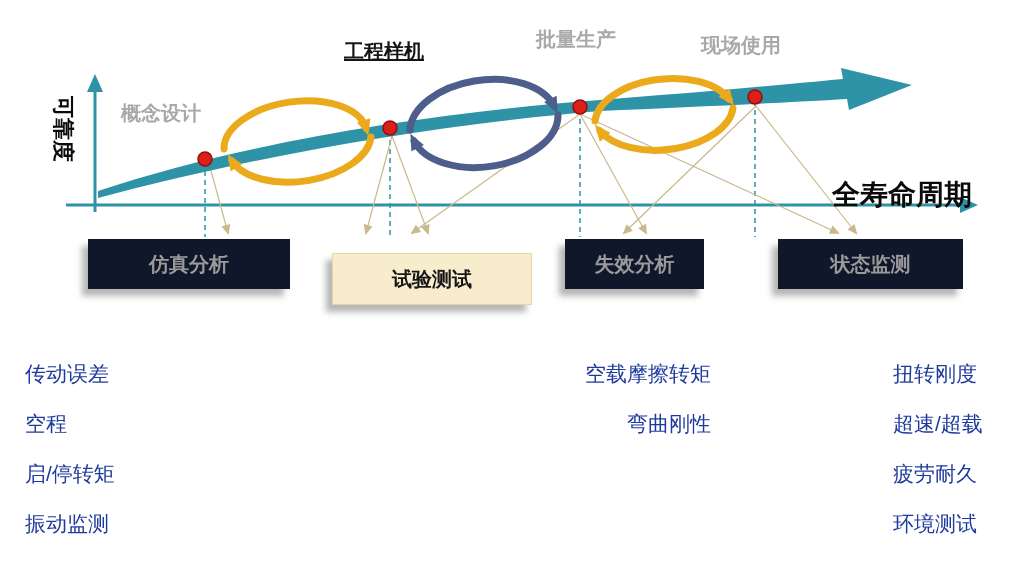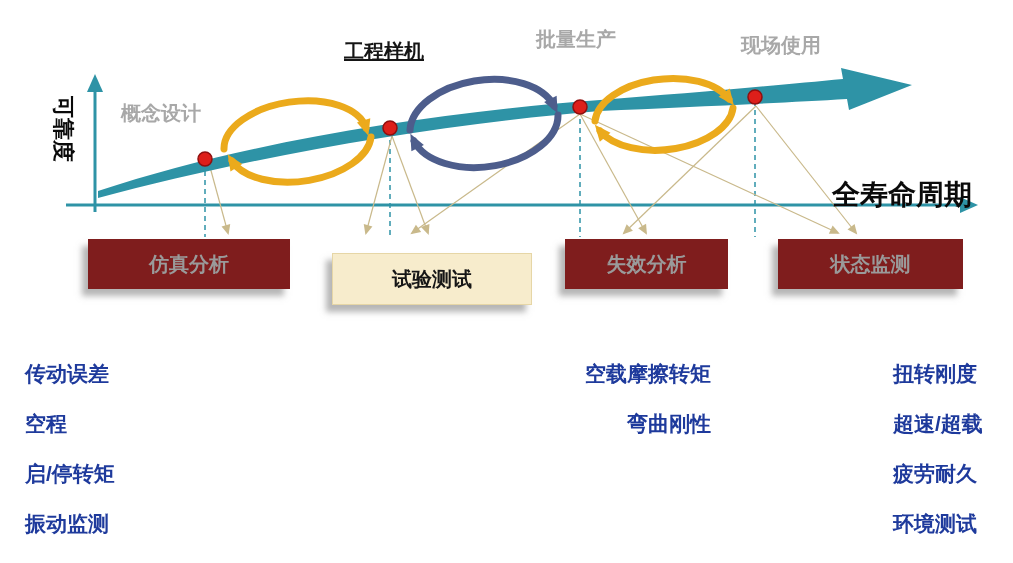--- a/index.html
+++ b/index.html
@@ -8,31 +8,31 @@
   .layer{position:absolute;left:0;top:0;}
   .label{position:absolute;font-weight:bold;white-space:nowrap;}
   .y-label{left:8px;top:114px;width:110px;text-align:center;font-size:22px;color:#0a0a0a;transform:rotate(90deg);}
   .x-label{left:832px;top:176px;font-size:28px;color:#0a0a0a;}
   .stage{font-size:20px;}
   .stage.muted{color:#A8A8A8;}
   .stage.dark{color:#151515;text-decoration:underline;}
   .stage-1{left:121px;top:100px;}
   .stage-2{left:344px;top:38px;}
   .stage-3{left:536px;top:26px;}
-  .stage-4{left:741px;top:32px;}
+  .stage-4{left:701px;top:32px;}
   .phase-box{position:absolute;top:239px;height:50px;display:flex;align-items:center;justify-content:center;
-    font-weight:bold;font-size:20px;background:#7f1d1d;color:#9A9A9A;
+    font-weight:bold;font-size:20px;background:#0f172a;color:#9A9A9A;
     box-shadow:-6px 7px 6px rgba(110,110,110,0.5);}
   .phase-box.highlighted{background:#F7ECCC;color:#161616;border:1px solid #E6D6A6;}
   .pb-1{left:88px;width:202px;}
   .pb-2{left:332px;width:198px;margin-top:14px;}
-  .pb-3{left:565px;width:163px;}
+  .pb-3{left:565px;width:139px;}
   .pb-4{left:778px;width:185px;}
   .items-col{position:absolute;top:362px;display:flex;flex-direction:column;gap:27px;}
-  .items-col .item{font-size:21px;font-weight:bold;color:#1E3A9C;line-height:23px;white-space:nowrap;}
+  .items-col .item{font-size:21px;font-weight:normal;color:#1E3A9C;line-height:23px;white-space:nowrap;}
   .col-1{left:25px;}
   .col-2{left:278px;}
   .col-3{left:585px;align-items:flex-end;}
   .col-4{left:893px;}
 </style>
 </head>
 <body>
 
 <div class="canvas">
 

